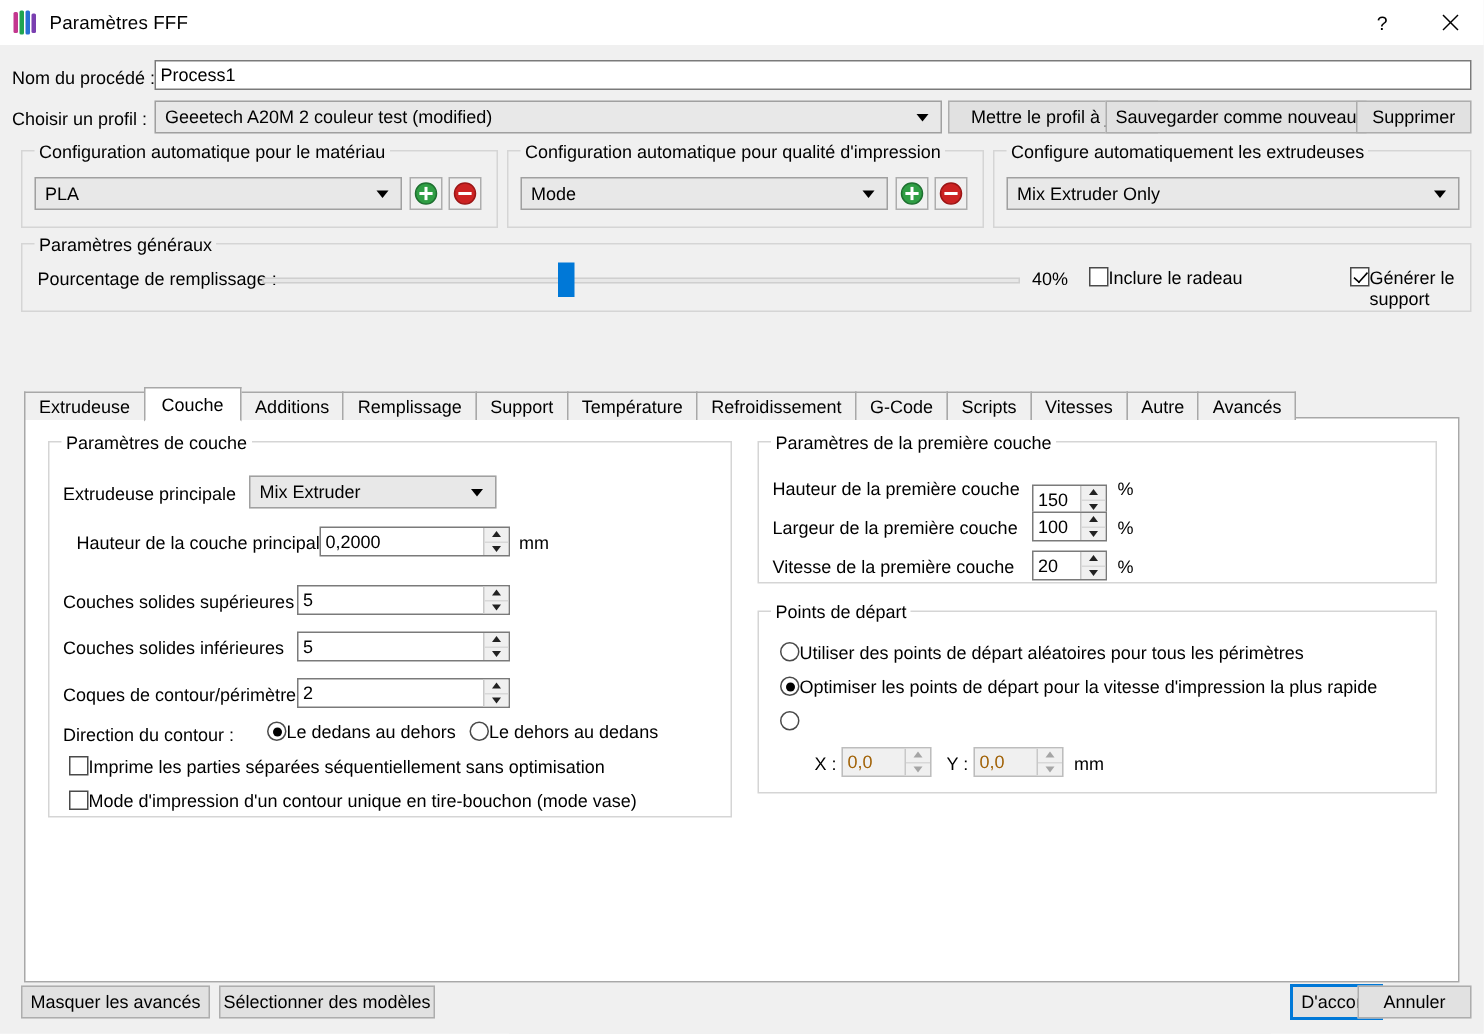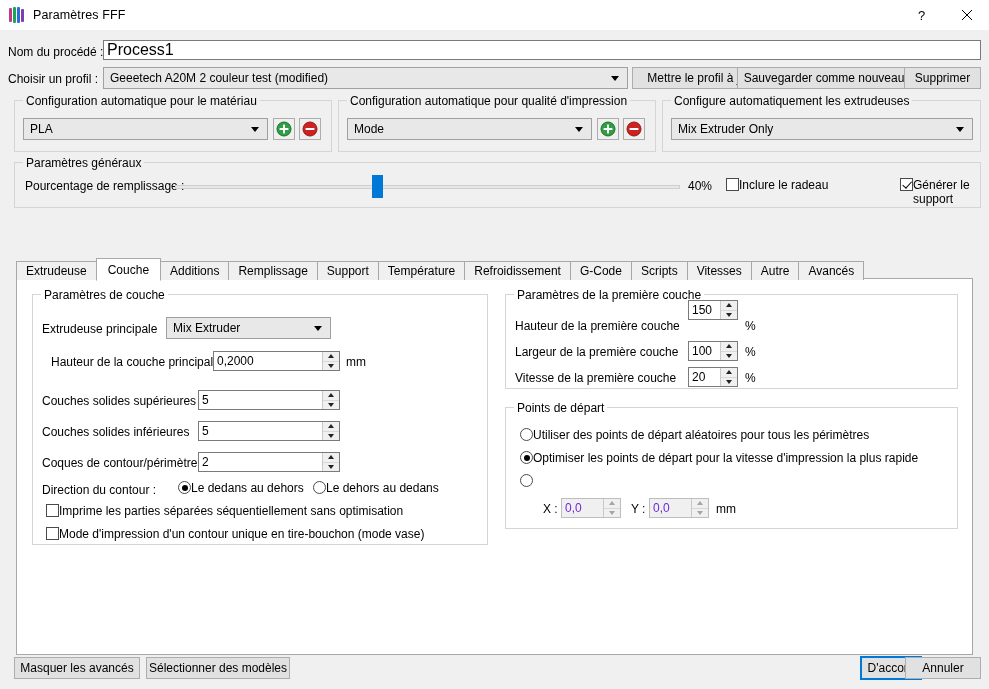--- a/index.html
+++ b/index.html
@@ -67,21 +67,21 @@
   .tb-btn svg { display:block; }
 
   .textinput {
     background: #ffffff;
     border: 1px solid #7a7a7a;
     height: 20px;
     box-sizing: border-box;
     display: flex;
     align-items: center;
     padding: 0 3px;
-    font-size: 16px;
+    font-size: 12px;
     color: #000;
     overflow: hidden;
     white-space: nowrap;
   }
   .combo {
     background: #e8e8e8;
     border: 1px solid #a0a0a0;
     height: 22px;
     box-sizing: border-box;
     display: flex;
@@ -157,21 +157,21 @@
   .spin > .val {
     flex: 1;
     display: flex;
     align-items: center;
     padding-left: 3px;
     font-size: 12px;
     color: #000;
     white-space: nowrap;
   }
   .spin.disabled { background: #f0f0f0; border-color: #bdbdbd; }
-  .spin.disabled > .val { color: #6d28d9; }
+  .spin.disabled > .val { color: #a16207; }
   .spin > .arrows {
     width: 16px;
     border-left: 1px solid #c8c8c8;
     background: #f0f0f0;
     display: flex;
     flex-direction: column;
   }
   .spin > .arrows > div {
     flex: 1;
     display: flex;
@@ -516,21 +516,21 @@
         <div class="optrow" style="position:absolute;left:13px;top:232px;height:18px;">
           <span class="chk" id="chk-vase"></span>
           <span>Mode d'impression d'un contour unique en tire-bouchon (mode vase)</span>
         </div>
       </div>
 
       <div class="group onwhite" style="left:488px;top:15px;width:453px;height:95px;">
         <div class="legend">Paramètres de la première couche</div>
 
         <div style="position:absolute;left:9px;top:21px;height:20px;display:flex;align-items:center;">Hauteur de la première couche</div>
-        <div class="spin" style="position:absolute;left:182px;top:5px;width:50px;">
+        <div class="spin" style="position:absolute;left:182px;top:28px;width:50px;">
           <div class="val">150</div>
           <div class="arrows">
             <div>
                 <i class="ar-up"></i>
               </div>
             <div>
                 <i class="ar-dn"></i>
               </div>
           </div>
         </div>

